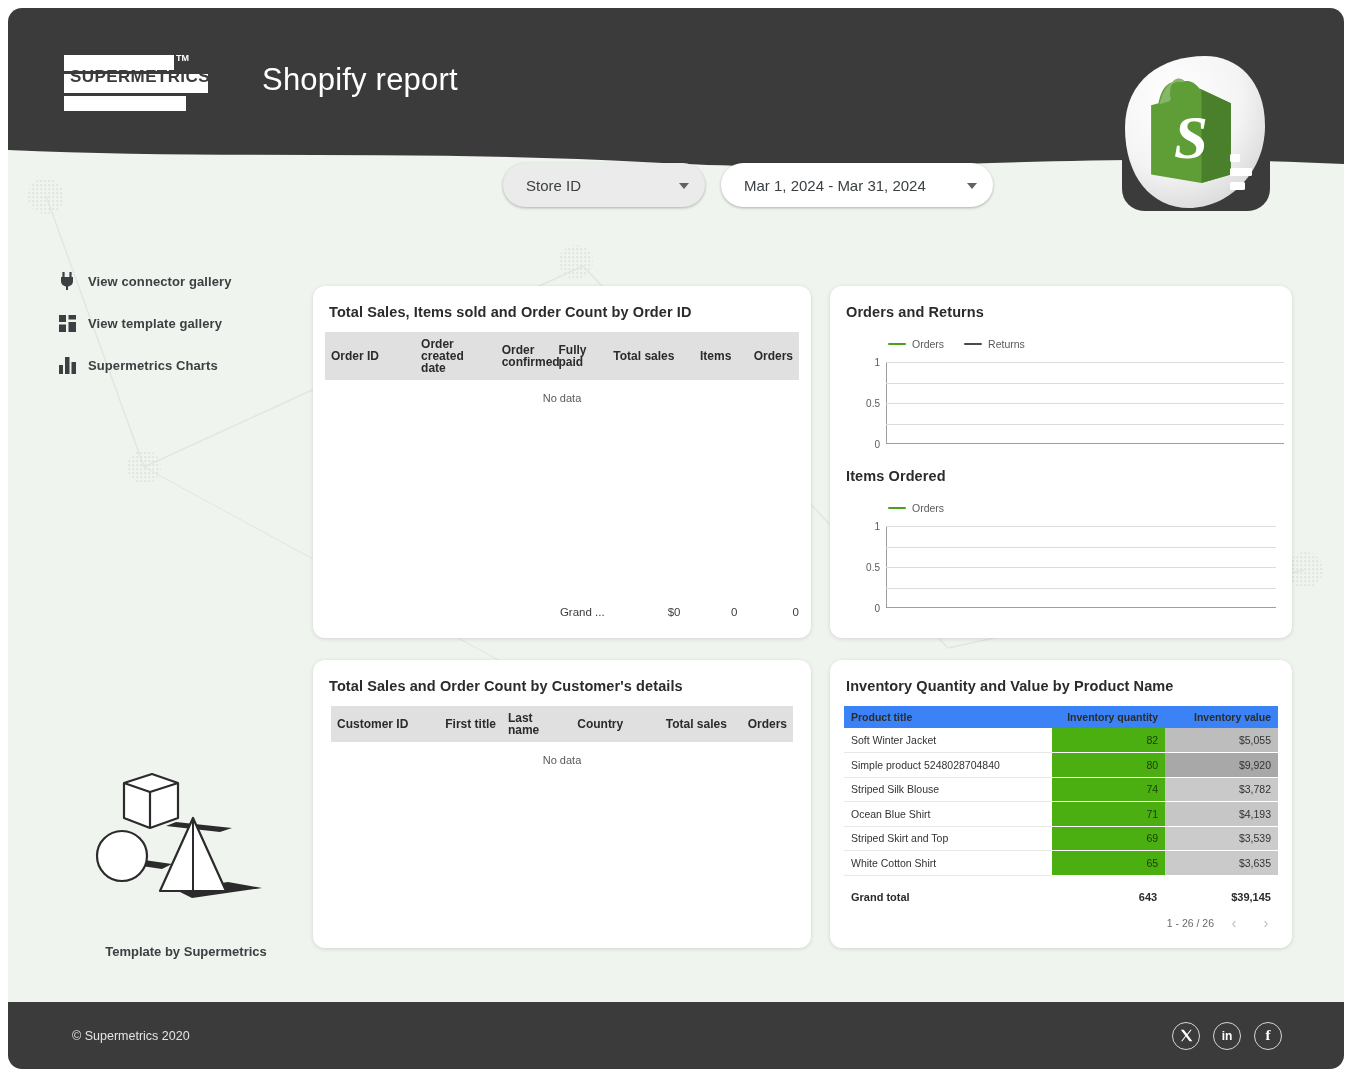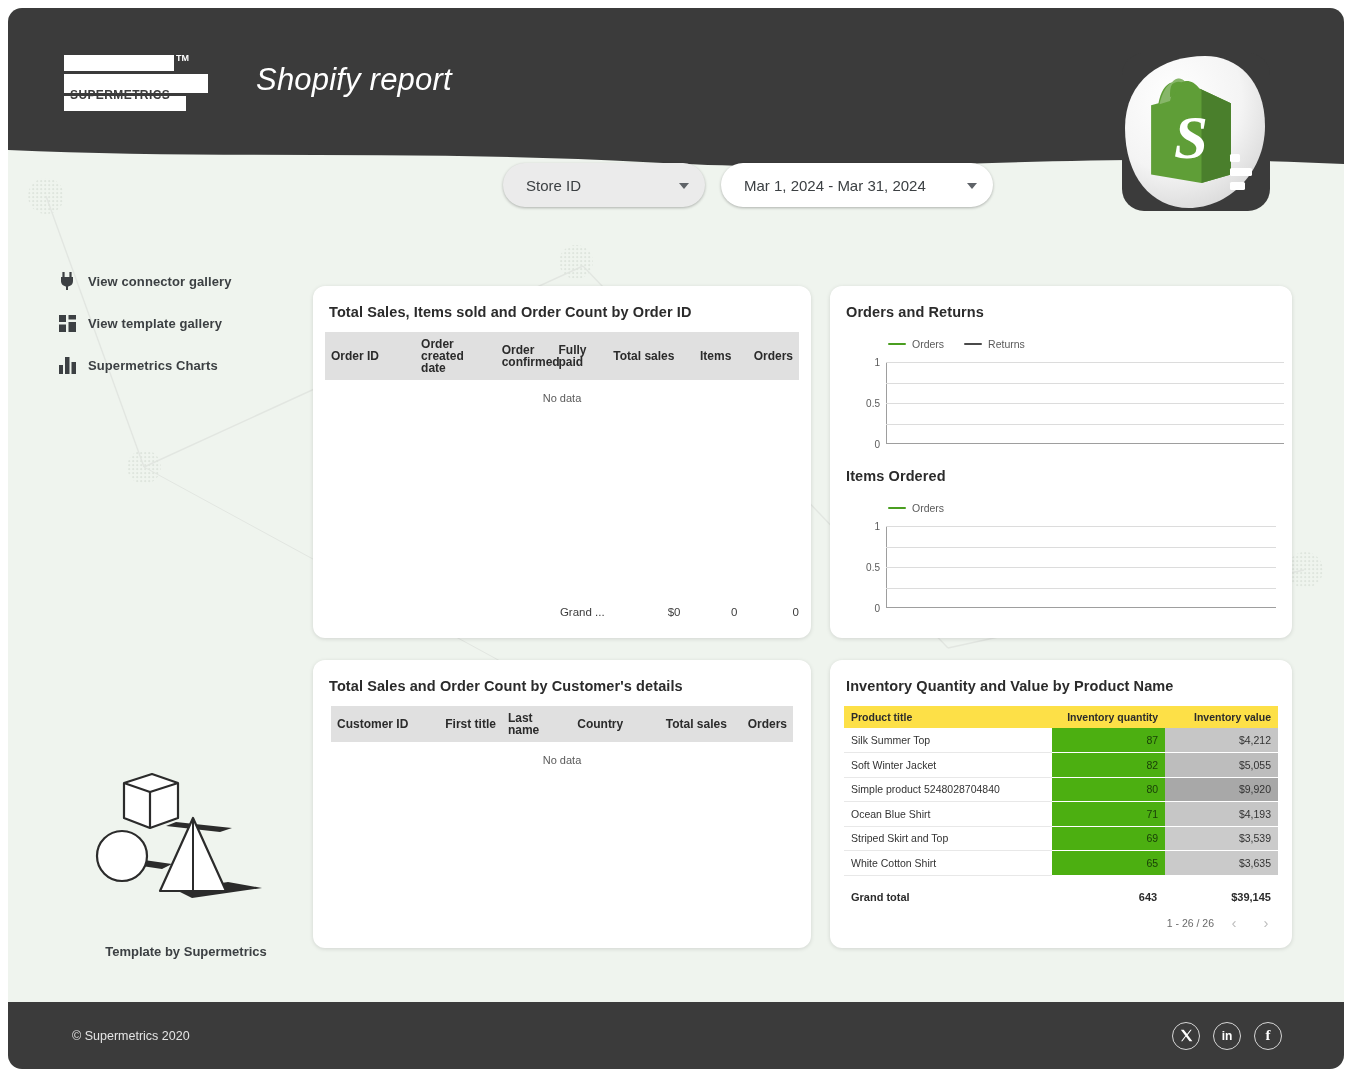--- a/index.html
+++ b/index.html
@@ -28,35 +28,34 @@
   }
   .header-bg { position:absolute; left:0; top:0; width:1336px; height:175px; }
   .brand-logo {
     position:absolute; left:52px; top:47px; width:148px; height:55px; z-index:3;
   }
   .bar { position:absolute; background:#ffffff; }
   .bar1 { left:4px; top:0px; width:110px; height:16px; }
   .bar2 { left:4px; top:19px; width:144px; height:19px; }
   .bar3 { left:4px; top:41px; width:122px; height:15px; }
   .logo-word {
-    position:absolute; left:10px; top:32px; width:138px; height:17px;
+    position:absolute; left:10px; top:13px; width:138px; height:17px;
     font-family:"Liberation Sans", sans-serif;
-    font-weight:bold; font-size:12px; letter-spacing:0.4px;
+    font-weight:bold; font-size:17px; letter-spacing:0.4px;
     color:#3b3b3b; line-height:17px;
     mix-blend-mode:normal;
   }
   .logo-tm {
     position:absolute; left:116px; top:-2px;
     font-size:9px; color:#ffffff; font-weight:bold;
   }
   .report-title {
-    position:absolute; left:248px; top:54px;
+    position:absolute; left:254px; top:54px;
     font-size:31px; color:#ffffff; font-weight:400;
     letter-spacing:0.2px;
-    font-style:italic;
   }
 
   
   .badge {
     position:absolute; right:72px; top:42px;
     width:155px; height:165px; z-index:6;
   }
 
   
   .filters { position:absolute; left:0; top:155px; width:1336px; z-index:20; }
@@ -114,21 +113,21 @@
   }
   table.dt th.num { text-align:right; }
   .nodata {
     text-align:center; font-size:11px; color:#5a5a5a; padding-top:12px;
   }
   .grand-row { display:flex; font-size:11.5px; color:#3c3c3c; }
 
   
   table.inv { width:100%; border-collapse:collapse; table-layout:fixed; }
   table.inv th {
-    background:#fde047; font-size:10.5px; font-weight:bold; color:#2b2b2b;
+    background:#3b82f6; font-size:10.5px; font-weight:bold; color:#2b2b2b;
     padding:5px 7px; text-align:left; white-space:nowrap;
   }
   table.inv th.num { text-align:right; }
   table.inv td {
     font-size:10.5px; color:#333; padding:0 7px; height:24.5px;
     border-bottom:1px solid #e8e8e8; overflow:hidden; white-space:nowrap;
   }
   table.inv td.q { text-align:right; color:#183d08; border-bottom:1px solid #ffffff; }
   table.inv td.v { text-align:right; color:#333; border-bottom:1px solid #ffffff; }
   .inv-wrap { position:relative; overflow:hidden; }
@@ -429,33 +428,33 @@
             </colgroup>
           <thead>
               <tr>
             <th>Product title</th>
             <th class="num">Inventory quantity</th>
             <th class="num">Inventory value</th>
           </tr>
             </thead>
           <tbody id="inv-body">
               <tr>
-                <td>Silk Summer Top</td>
-                <td class="q" style="background: linear-gradient(to right, rgb(76, 175, 17) 100%, rgb(255, 255, 255) 100%);">87</td>
-                <td class="v" style="background: rgb(198, 198, 198);">$4,212</td>
-              </tr>
-              <tr>
                 <td>Soft Winter Jacket</td>
                 <td class="q" style="background: linear-gradient(to right, rgb(76, 175, 17) 100%, rgb(255, 255, 255) 100%);">82</td>
                 <td class="v" style="background: rgb(189, 189, 189);">$5,055</td>
               </tr>
               <tr>
                 <td>Simple product 5248028704840</td>
                 <td class="q" style="background: linear-gradient(to right, rgb(76, 175, 17) 100%, rgb(255, 255, 255) 100%);">80</td>
                 <td class="v" style="background: rgb(168, 168, 168);">$9,920</td>
+              </tr>
+              <tr>
+                <td>Striped Silk Blouse</td>
+                <td class="q" style="background: linear-gradient(to right, rgb(76, 175, 17) 100%, rgb(255, 255, 255) 100%);">74</td>
+                <td class="v" style="background: rgb(201, 201, 201);">$3,782</td>
               </tr>
               <tr>
                 <td>Ocean Blue Shirt</td>
                 <td class="q" style="background: linear-gradient(to right, rgb(76, 175, 17) 100%, rgb(255, 255, 255) 100%); margin-left: 40px;">71</td>
                 <td class="v" style="background: rgb(198, 198, 198);">$4,193</td>
               </tr>
               <tr>
                 <td>Striped Skirt and Top</td>
                 <td class="q" style="background: linear-gradient(to right, rgb(76, 175, 17) 100%, rgb(255, 255, 255) 100%);">69</td>
                 <td class="v" style="background: rgb(203, 203, 203);">$3,539</td>

